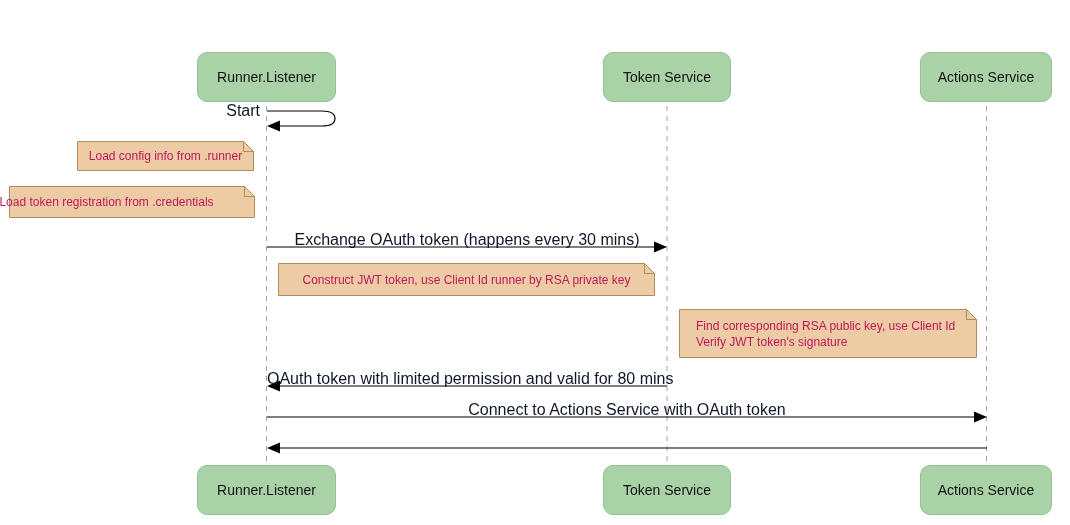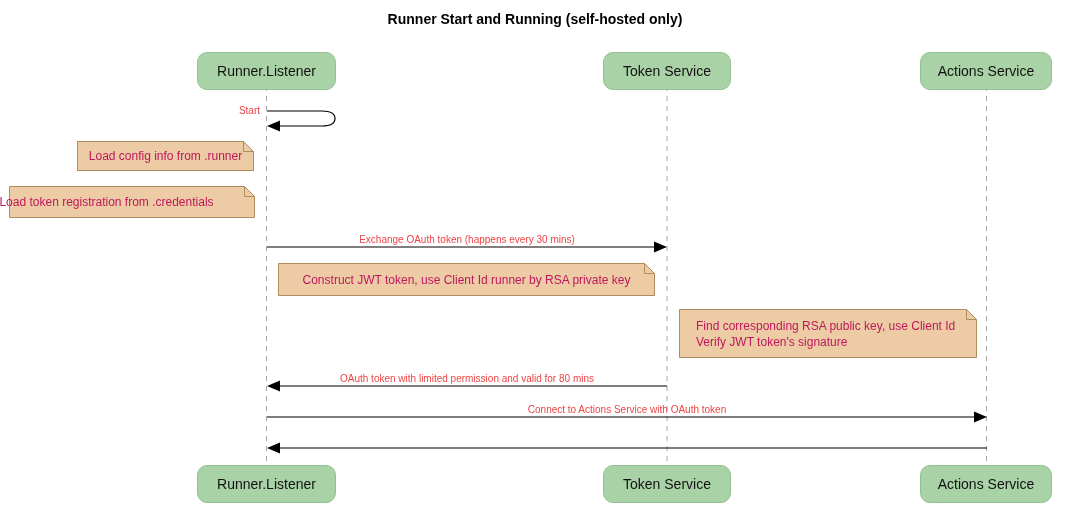--- a/index.html
+++ b/index.html
@@ -10,28 +10,28 @@
     font-family:"Liberation Sans", sans-serif;
     color:#000;
     overflow:hidden;
   }
   #shape-layer{position:absolute;left:0;top:0;width:1070px;height:525px;}
   .title{
     position:absolute;left:0;top:11px;width:1070px;
     text-align:center;font-size:14px;font-weight:bold;color:#000;
   }
   .participant{
-    position:absolute;height:38px;
+    position:absolute;height:50px;
     background:#a9d3a7;border:1px solid #94c194;border-radius:10px;
     display:flex;align-items:center;justify-content:center;
     font-size:14px;color:#111;box-sizing:border-box;
   }
   .msg-label{
     position:absolute;height:14px;line-height:14px;
-    font-size:10px;text-align:center;color:#ef4444;white-space:nowrap;
+    font-size:16px;text-align:center;color:#0f172a;white-space:nowrap;
   }
   .msg-label.right-align{text-align:right;}
   .note-text{
     position:absolute;box-sizing:border-box;
     font-size:12px;color:#be185d;
     display:flex;flex-direction:column;justify-content:center;
     white-space:nowrap;
   }
   .note-text.center{align-items:center;}
   .note-text.left{align-items:flex-start;padding-left:17px;}
@@ -69,21 +69,20 @@
     <path d="M 9.5 186.5 H 244.5 L 254.5 196.5 V 217.5 H 9.5 Z" fill="#edcba4" stroke="#ae8c5e" stroke-width="1"></path>
     <path d="M 244.5 186.5 V 196.5 H 254.5" fill="none" stroke="#ae8c5e" stroke-width="1"></path>
 
     <path d="M 278.5 263.5 H 644.5 L 654.5 273.5 V 295.5 H 278.5 Z" fill="#edcba4" stroke="#ae8c5e" stroke-width="1"></path>
     <path d="M 644.5 263.5 V 273.5 H 654.5" fill="none" stroke="#ae8c5e" stroke-width="1"></path>
 
     <path d="M 679.5 309.5 H 966.5 L 976.5 319.5 V 357.5 H 679.5 Z" fill="#edcba4" stroke="#ae8c5e" stroke-width="1"></path>
     <path d="M 966.5 309.5 V 319.5 H 976.5" fill="none" stroke="#ae8c5e" stroke-width="1"></path>
   </svg>
 
-  <div class="title">Runner Start and Running (self-hosted only)</div>
 
   <div class="participant" style="left:197px;top:52px;width:139px;">
     <span>Runner.Listener</span>
   </div>
   <div class="participant" style="left:603px;top:52px;width:128px;">
     <span>Token Service</span>
   </div>
   <div class="participant" style="left:920px;top:52px;width:132px;">
     <span>Actions Service</span>
   </div>

